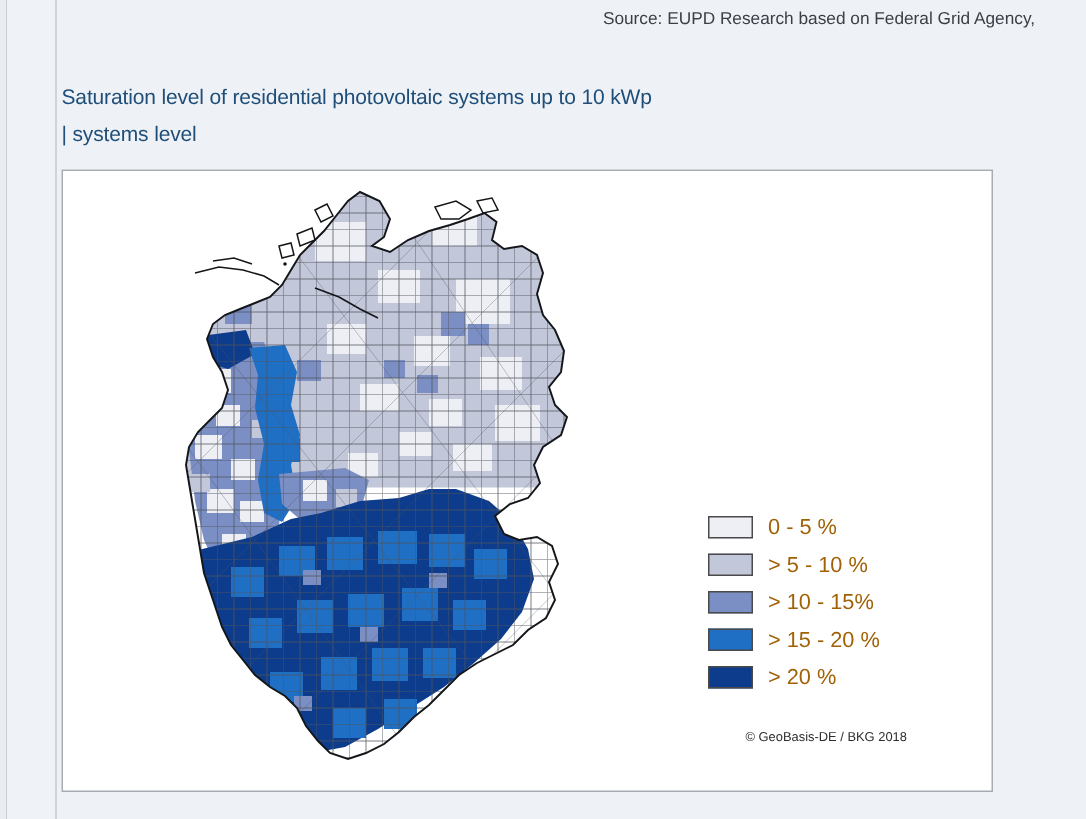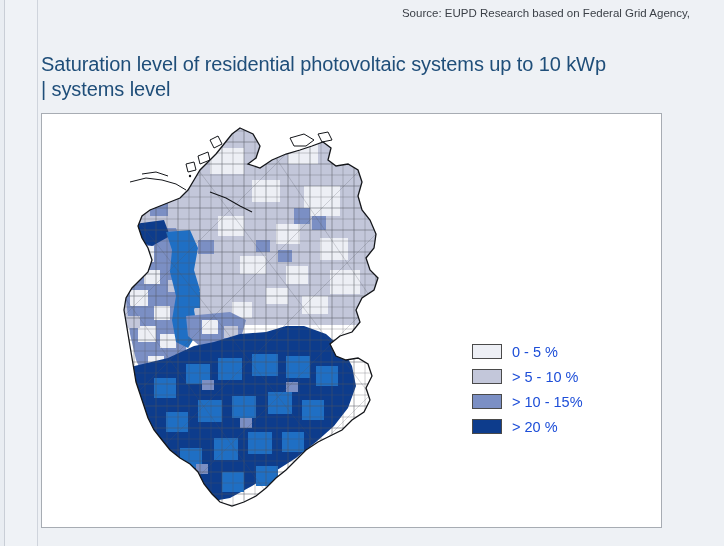--- a/index.html
+++ b/index.html
@@ -21,21 +21,21 @@
     text-align:center;
     font-size:11.5px;
     line-height:14px;
     color:#3a3f46;
   }
   .title{
     position:absolute;
     left:41px;top:52px;
     width:650px;
     color:#1f4e79;
-    font-size:20px;
+    font-size:14px;
     line-height:25px;
     font-weight:400;
     letter-spacing:-0.1px;
   }
   .panel{
     position:absolute;
     left:41px;top:113px;
     width:621px;height:415px;
     background:#ffffff;
     border:1px solid #a7acb3;
@@ -61,21 +61,21 @@
   }
   .swatch{
     width:30px;height:15px;
     border:1px solid #4a4a4a;
     box-sizing:border-box;
     flex:0 0 auto;
   }
   .legend-label{
     margin-left:10px;
     font-size:14.5px;
-    color:#1d4ed8;
+    color:#a16207;
     white-space:nowrap;
   }
   .source-geo{
     position:absolute;
     left:455px;top:372px;
     width:160px;
     font-size:8.6px;
     line-height:11px;
     color:#2e2e2e;
   }
@@ -228,22 +228,27 @@
       </div>
       <div class="legend-row">
         <span class="swatch" style="background:#c3c7da"></span>
         <span class="legend-label">&gt; 5 - 10 %</span>
       </div>
       <div class="legend-row">
         <span class="swatch" style="background:#7b8fc4"></span>
         <span class="legend-label">&gt; 10 - 15%</span>
       </div>
       <div class="legend-row">
+        <span class="swatch" style="background:#1f6fc4"></span>
+        <span class="legend-label">&gt; 15 - 20 %</span>
+      </div>
+      <div class="legend-row">
         <span class="swatch" style="background:#0d3c8c"></span>
         <span class="legend-label">&gt; 20 %</span>
       </div>
     </div>
 
     <div class="source-geo">
+      <div>© GeoBasis-DE / BKG 2018</div>
     </div>
 
   </div>
 </div>
 
 </body></html>

